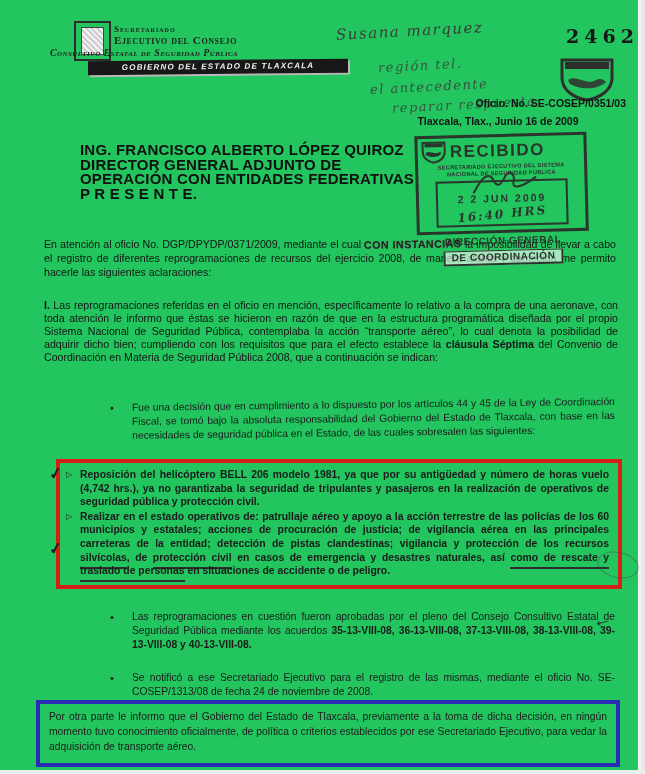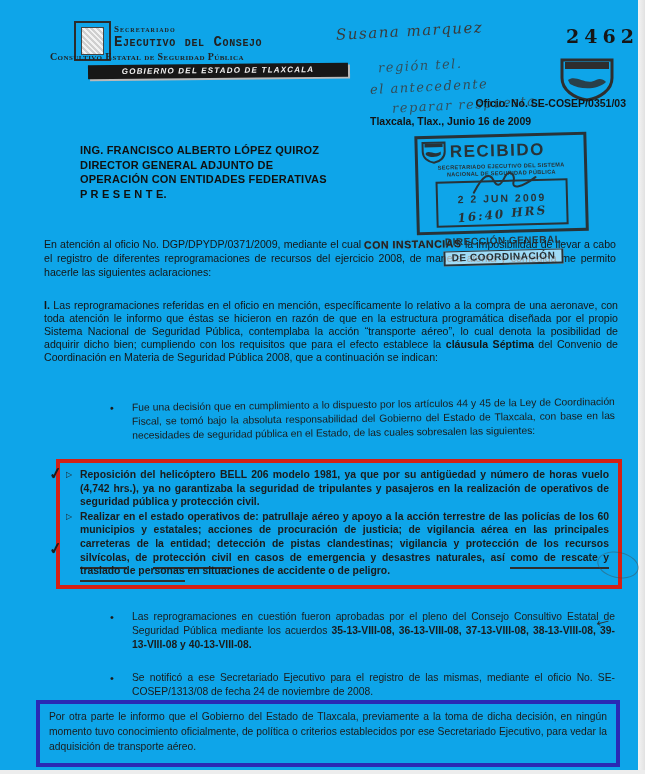--- a/index.html
+++ b/index.html
@@ -1,58 +1,58 @@
 <!DOCTYPE html>
 <html><head>
 <meta charset="utf-8">
 <style>
   html,body{margin:0;padding:0;background:#ffffff;}
   .page{
     position:relative; width:645px; height:774px; overflow:hidden;
-    background:#0ea5e9; color:#1b1b1b;
+    background:#22c55e; color:#1b1b1b;
     font-family:"Liberation Sans", sans-serif;
   }
   .scan-edge{position:absolute; right:0; top:0; width:7px; height:100%;
     background:linear-gradient(to right,#f4f4f4,#e2e2e2);}
   .scan-edge-bottom{position:absolute; left:0; bottom:0; width:100%; height:4px; background:#ededed;}
 
   
   .seal{position:absolute; left:74px; top:21px; width:33px; height:36px;
     border:2px solid #2c2c2c; display:flex; align-items:center; justify-content:center;}
   .seal-inner{width:21px; height:26px; border:1px solid #444;
     background:repeating-linear-gradient(45deg,#cfcfcf 0 2px,#f2f2f2 2px 4px);}
   .lh{position:absolute; left:50px; top:24px; width:312px;
     font-family:"Liberation Serif", serif; color:#222;}
   .lh-1{padding-left:64px; font-size:9px; font-weight:bold; font-variant:small-caps; letter-spacing:1px;}
-  .lh-2{padding-left:64px; font-size:14px; font-weight:bold; font-variant:small-caps; letter-spacing:.6px;font-family:Liberation Mono, monospace;}
-  .lh-3{font-size:10px; font-weight:bold; font-variant:small-caps; letter-spacing:.4px; margin-top:1px;}
+  .lh-2{padding-left:64px; font-size:11px; font-weight:bold; font-variant:small-caps; letter-spacing:.6px;}
+  .lh-3{font-size:10px; font-weight:bold; font-variant:small-caps; letter-spacing:.4px; margin-top:1px;font-style:italic;}
   .banner{margin:2px 0 0 38px; width:252px; background:#171717; color:#f0f0f0;
     font-family:"Liberation Sans",sans-serif; font-style:italic; font-weight:bold;
     font-size:8px; letter-spacing:1.2px; text-align:center; padding:2px 4px 3px;
     transform:rotate(-.6deg); box-shadow:2px 2px 0 #b9b9b9;}
 
   
   .hw{position:absolute; font-family:"DejaVu Serif", serif; font-style:italic;
     color:#3a3a3a; letter-spacing:1.5px; transform:rotate(-3deg); white-space:nowrap;}
   .hw1{left:336px; top:22px; font-size:15px;}
   .hw2{left:378px; top:58px; font-size:13px; opacity:.8;}
   .hw3{left:370px; top:79px; font-size:13px; opacity:.85;}
   .hw4{left:392px; top:97px; font-size:13px; opacity:.8;}
 
   .doc-number{position:absolute; left:566px; top:18px; font-family:"DejaVu Serif", serif;
     font-weight:bold; font-size:19px; letter-spacing:5px; color:#161616;margin-top:7px;}
   .shield{position:absolute; left:556px; top:56px;}
   .oficio{position:absolute; left:370px; top:97px; width:256px; text-align:right;
     font-weight:bold; font-size:10.5px; color:#141414;}
-  .dateline{position:absolute; left:370px; top:115px; width:256px; text-align:left;
+  .dateline{position:absolute; left:370px; top:115px; width:256px; text-align:center;
     font-weight:bold; font-size:10.5px; color:#141414;}
 
   
   .recipient{position:absolute; left:80px; top:143px; font-weight:bold;
-    font-size:11px; line-height:14.6px; letter-spacing:.2px; color:#101010;}
+    font-size:15px; line-height:14.6px; letter-spacing:.2px; color:#101010;}
 
   
   .stamp-wrap{position:absolute; left:416px; top:134px; width:172px;
     transform:rotate(-1.5deg); color:#2b2b2b; z-index:4; opacity:.93;}
   .stamp-box{border:3px solid #2b2b2b; padding:2px 3px 4px;}
   .stamp-head{display:flex; align-items:center; gap:3px;}
   .stamp-title{font-weight:bold; font-size:17px; letter-spacing:1.5px; font-family:"Liberation Sans",sans-serif;}
   .stamp-sub{font-size:5.6px; font-weight:bold; text-align:center; letter-spacing:.3px; line-height:7px;}
   .stamp-datebox{position:relative; border:2px solid #2b2b2b; margin:3px 14px 0; padding:10px 2px 2px; text-align:center;}
   .stamp-date{font-weight:bold; font-size:10.5px; letter-spacing:2px;}

